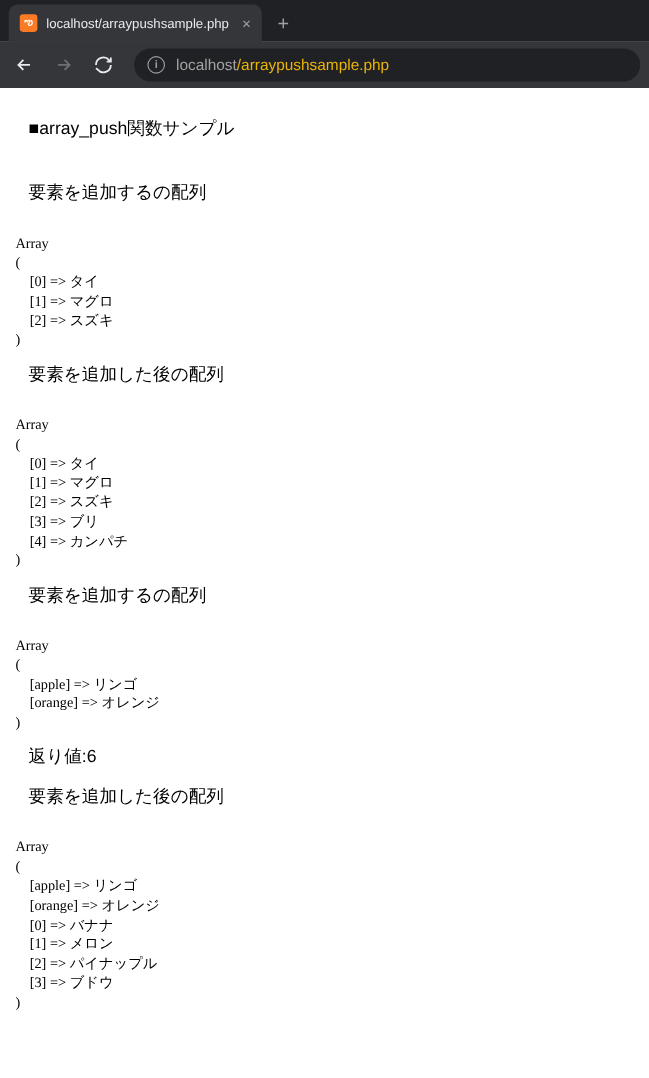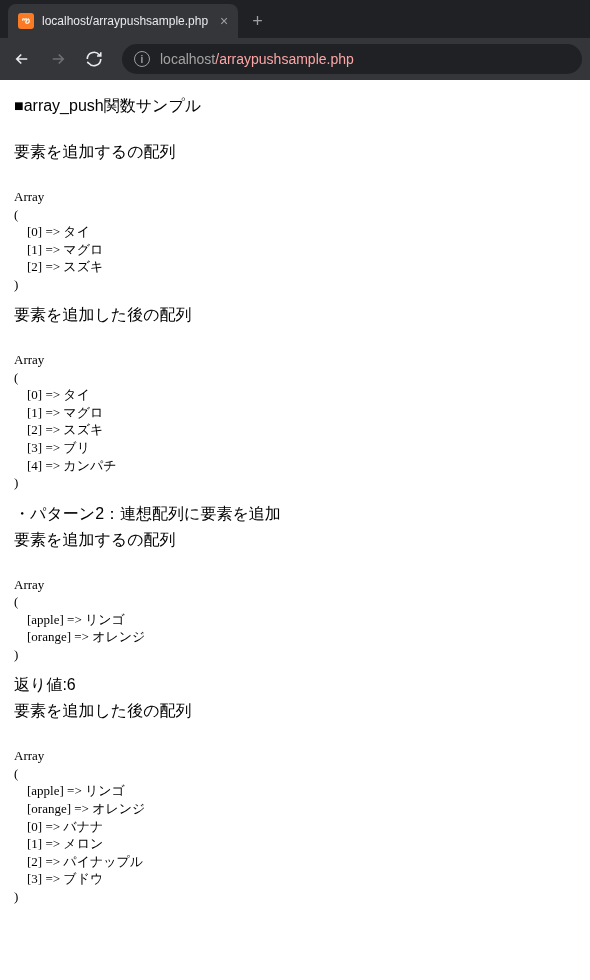--- a/index.html
+++ b/index.html
@@ -101,27 +101,27 @@
       color: #9aa0a6;
       font-size: 10px;
       font-weight: bold;
       flex-shrink: 0;
     }
     .url {
       color: #e8eaed;
       font-size: 14px;
     }
     .url .host { color: #a3a3a3; }
-    .url .path { color: #fca5a5; }
+    .url .path { color: #eab308; }
     .content {
       padding: 14px 14px;
       font-size: 16px;
       line-height: 1.5;
     }
-    .content p { margin: 0; }
+    .content p { margin: 12px; }
     .content .para { margin-bottom: 2px; }
     .content pre {
       font-family: Liberation Serif, serif;
       font-size: 13px;
       line-height: 1.35;
       white-space: pre;
       margin: 24px 0 10px 0;
     }
     .spacer { height: 20px; }
   </style>
@@ -177,21 +177,20 @@
   <p class="para">要素を追加した後の配列</p>
   <pre>Array
 (
     [0] =&gt; タイ
     [1] =&gt; マグロ
     [2] =&gt; スズキ
     [3] =&gt; ブリ
     [4] =&gt; カンパチ
 )</pre>
 
-  <p class="para">・パターン2：連想配列に要素を追加</p>
   <p class="para">要素を追加するの配列</p>
   <pre>Array
 (
     [apple] =&gt; リンゴ
     [orange] =&gt; オレンジ
 )</pre>
 
   <p class="para">返り値:6</p>
   <p class="para">要素を追加した後の配列</p>
   <pre>Array

